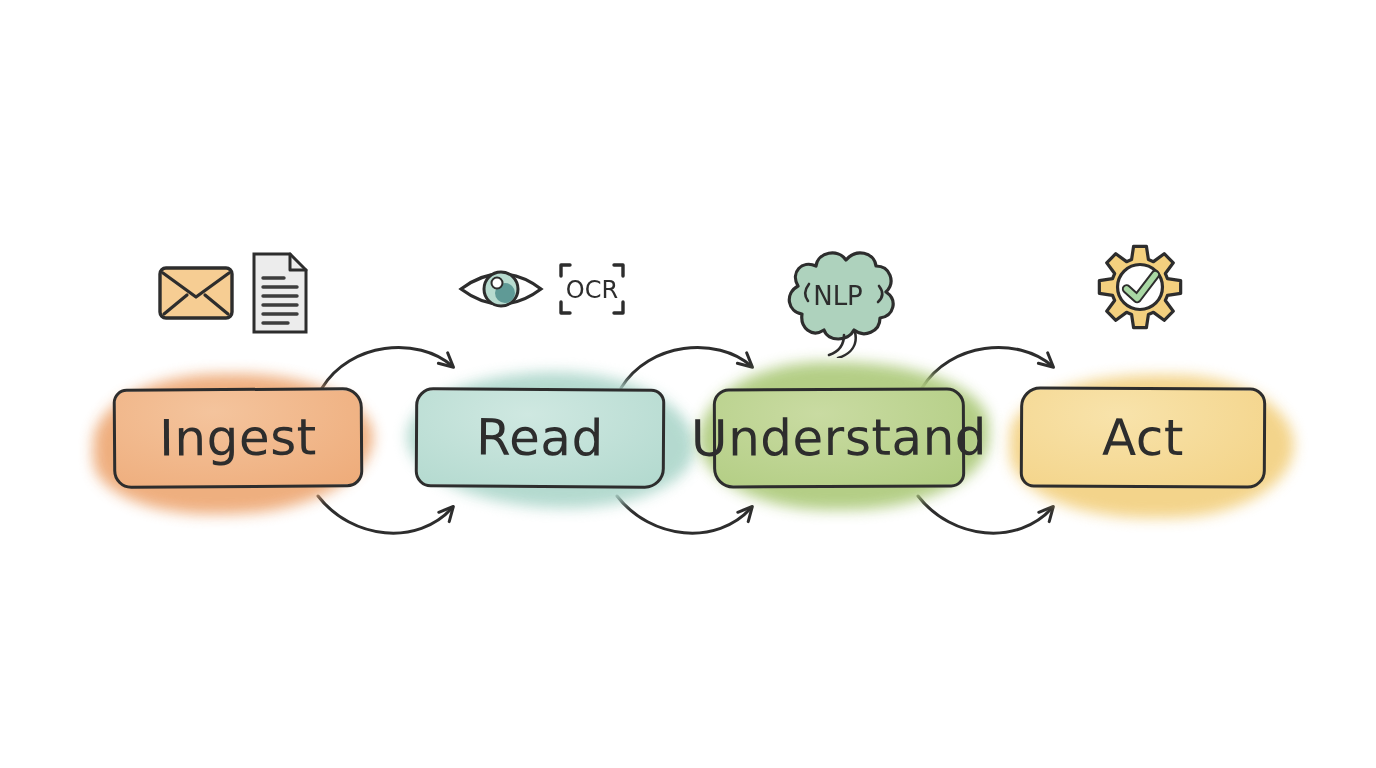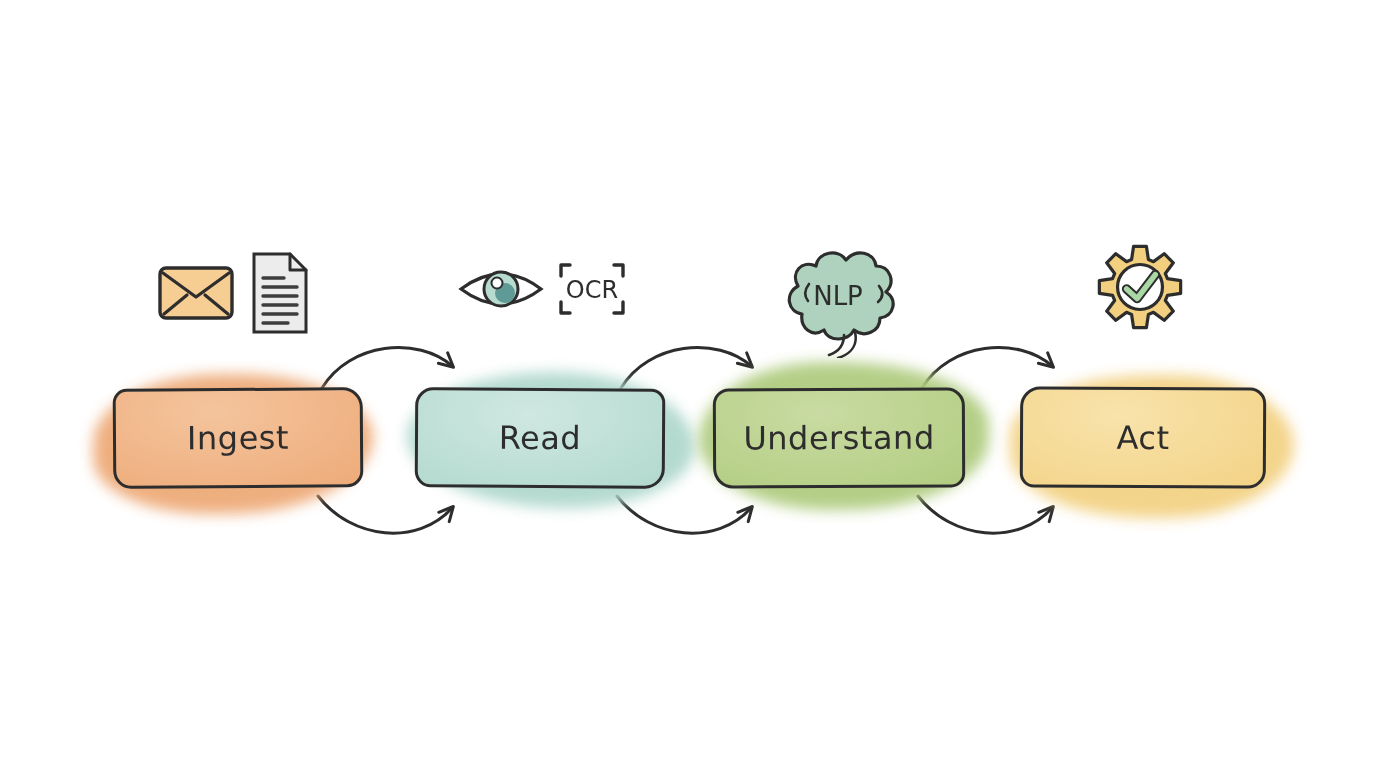--- a/index.html
+++ b/index.html
@@ -9,21 +9,21 @@
     font-family: "DejaVu Sans", sans-serif;
   }
   
   .stage { position: absolute; }
   .blob { position: absolute; filter: blur(7px); opacity: .95; }
   .frame {
     position: absolute; inset: 0;
     border: 3px solid var(--ink);
     display: flex; align-items: center; justify-content: center;
   }
-  .label { font-size: 32px; color: var(--ink); letter-spacing: .5px; white-space: nowrap; text-align: center; }
+  .label { font-size: 50px; color: var(--ink); letter-spacing: .5px; white-space: nowrap; text-align: center; }
 
   .s0 { left: 113px; top: 388px; width: 250px; height: 100px; transform: rotate(-0.4deg); }
   .s1 { left: 415px; top: 388px; width: 250px; height: 100px; transform: rotate(0.35deg); }
   .s2 { left: 713px; top: 388px; width: 252px; height: 100px; transform: rotate(-0.25deg); }
   .s3 { left: 1020px; top: 387px; width: 246px; height: 101px; transform: rotate(0.3deg); }
 
   .s0 .blob { inset: -14px -10px -26px -20px; border-radius: 48% 52% 55% 45% / 52% 48% 58% 42%; background: var(--stage-ingest); }
   .s1 .blob { inset: -16px -30px -20px -8px;  border-radius: 52% 48% 45% 55% / 48% 55% 45% 52%; background: var(--stage-read); }
   .s2 .blob { inset: -26px -24px -22px -14px; border-radius: 45% 55% 52% 48% / 55% 45% 50% 50%; background: var(--stage-understand); }
   .s3 .blob { inset: -12px -28px -30px -10px; border-radius: 55% 45% 48% 52% / 45% 52% 55% 48%; background: var(--stage-act); }

